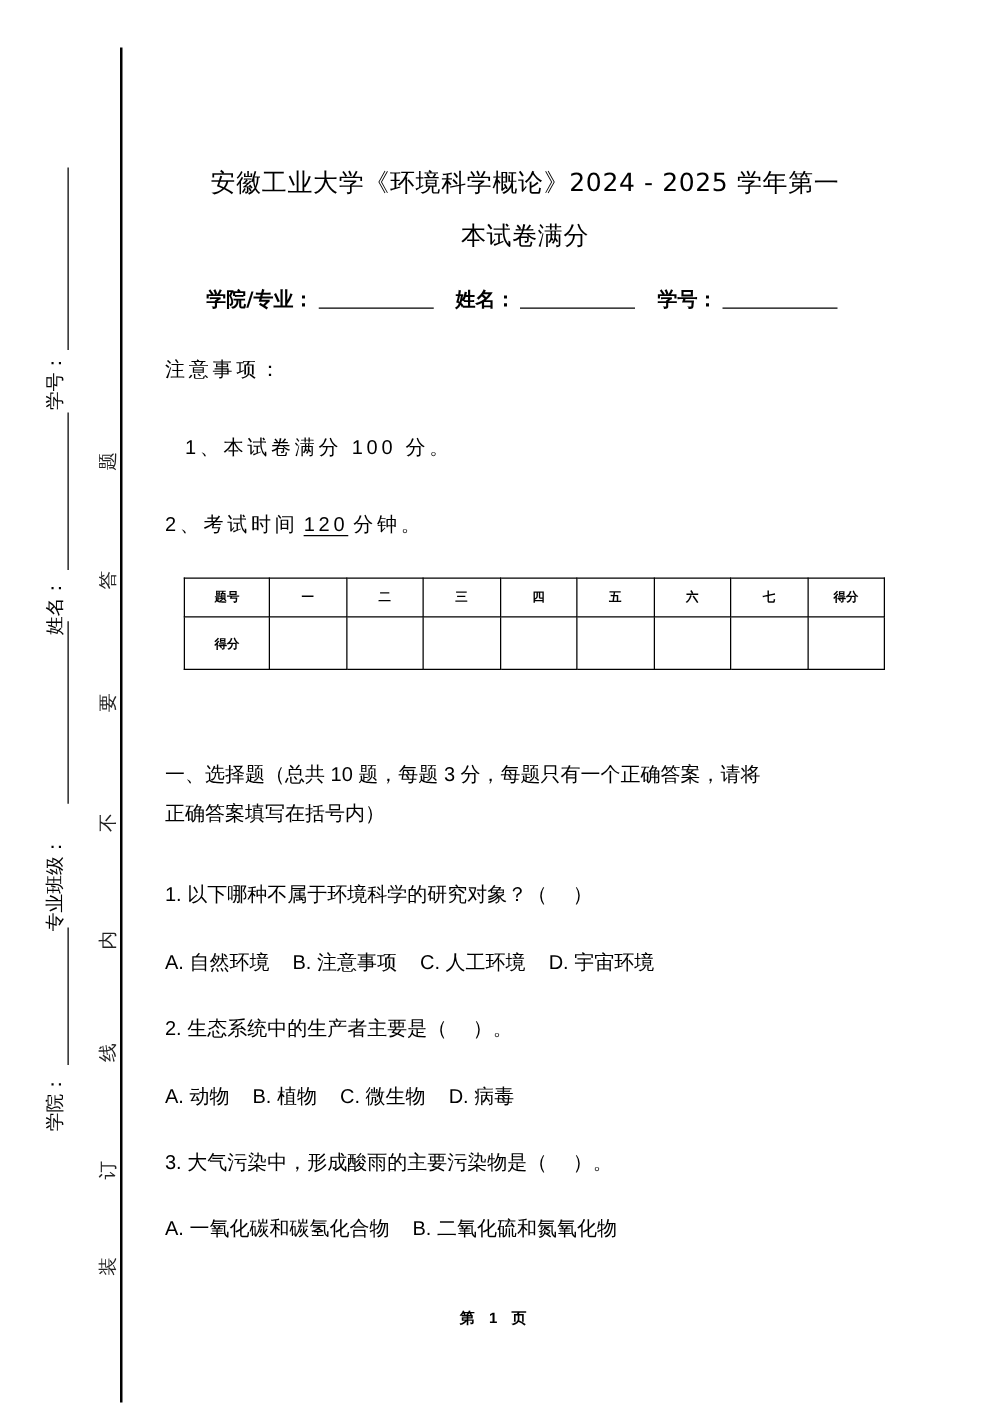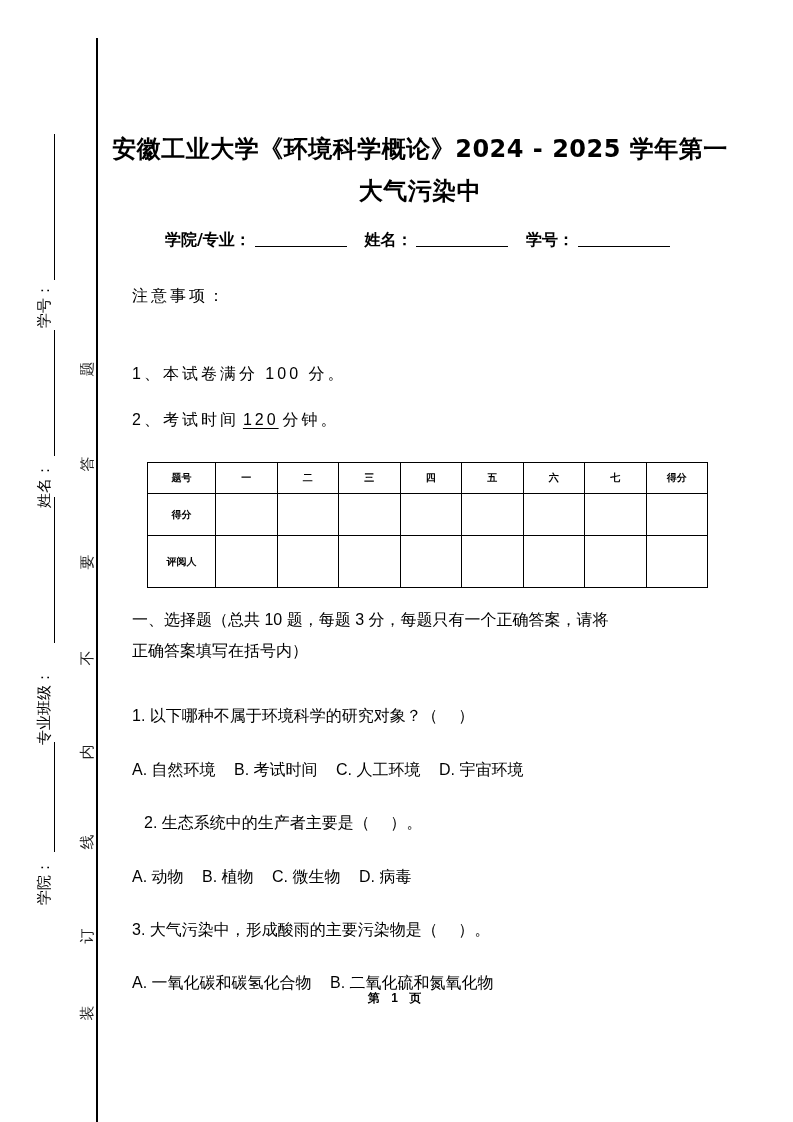--- a/index.html
+++ b/index.html
@@ -9,39 +9,39 @@
 
     
     .bind-line { position: absolute; left: 96px; top: 38px; width: 1.5px; height: 1084px; background: #000; }
     .seg { position: absolute; left: 54px; width: 1px; background: #000; }
     .vlabel { position: absolute; left: 32px; width: 24px; font-size: 15px; line-height: 15px;
               transform-origin: center center; transform: rotate(-90deg); white-space: nowrap;
               display: flex; justify-content: center; }
     .vchar { position: absolute; left: 78px; width: 18px; height: 18px; font-size: 15px; line-height: 18px;
              text-align: center; transform: rotate(-90deg); color: #222; }
 
-    .title { position: absolute; left: 110px; width: 620px; text-align: center; font-weight: bold;
-             font-size: 24px; letter-spacing: 0.5px; }
+    .title { position: absolute; left: 110px; width: 620px; text-align: center; font-weight: normal;
+             font-size: 20px; letter-spacing: 0.5px; }
     .info { position: absolute; left: 165px; top: 230px; font-size: 16px; font-weight: bold; white-space: nowrap; }
     .info .blank { display: inline-block; width: 92px; border-bottom: 1px solid #000; height: 16px; vertical-align: -2px; margin: 0 12px 0 4px; }
 
     .line { position: absolute; left: 132px; font-size: 16px; white-space: nowrap; }
     .notes { letter-spacing: 3px; }
     .ul { text-decoration: underline; text-underline-offset: 3px; padding: 0 4px; }
 
     table.score { position: absolute; left: 147px; top: 462px; border-collapse: collapse; }
     table.score td { border: 1.2px solid #000; text-align: center; font-size: 10px; font-weight: bold; padding: 0; }
     table.score td.h { height: 30px; }
     table.score tr.r2 td { height: 41px; }
     table.score tr.r3 td { height: 51px; }
     table.score col.c0 { width: 68px; }
     table.score col.cn { width: 61.5px; }
 
     .opt { display: inline-block; margin-right: 14px; }
-    .footer { position: absolute; left: 0; width: 793px; top: 990px; text-align: center; font-size: 12px; font-weight: bold; letter-spacing: 4px; }
+    .footer { position: absolute; left: 0; width: 793px; top: 1046px; text-align: center; font-size: 12px; font-weight: bold; letter-spacing: 4px; }
   </style>
 </head>
 <body>
 
 <div class="bind-line"></div>
 <div class="seg" style="top:134px;height:146px;"></div>
 <div class="seg" style="top:330px;height:126px;"></div>
 <div class="seg" style="top:497px;height:146px;"></div>
 <div class="seg" style="top:742px;height:110px;"></div>
 
@@ -53,30 +53,30 @@
 <div class="vchar serif" style="top:360px;">题</div>
 <div class="vchar serif" style="top:455px;">答</div>
 <div class="vchar serif" style="top:553px;">要</div>
 <div class="vchar serif" style="top:649px;">不</div>
 <div class="vchar serif" style="top:743px;">内</div>
 <div class="vchar serif" style="top:833px;">线</div>
 <div class="vchar serif" style="top:927px;">订</div>
 <div class="vchar serif" style="top:1004px;">装</div>
 
 <div class="title sans" style="top:133px;">安徽工业大学《环境科学概论》2024 - 2025 学年第一</div>
-<div class="title sans" style="top:175px;">大气污染中</div>
+<div class="title sans" style="top:175px;">本试卷满分</div>
 
 <div class="info sans">
   <span>学院/专业：</span><span class="blank"></span>
   <span>姓名：</span><span class="blank"></span>
   <span>学号：</span><span class="blank"></span>
 </div>
 
 <div class="line serif notes" style="top:286px;">注意事项：</div>
-<div class="line serif notes" style="top:364px;">1、本试卷满分 100 分。</div>
+<div class="line serif notes" style="top:348px;margin-left:16px;">1、本试卷满分 100 分。</div>
 <div class="line serif notes" style="top:410px;">
   <span>2、考试时间</span><span class="ul">120</span><span>分钟。</span>
 </div>
 
 <table class="score sans">
   <colgroup>
     <col class="c0">
       <col class="cn">
       <col class="cn">
       <col class="cn">
@@ -102,46 +102,35 @@
     <td>得分</td>
     <td></td>
     <td></td>
     <td></td>
     <td></td>
     <td></td>
     <td></td>
     <td></td>
     <td></td>
   </tr>
-  <tr class="r3">
-    <td>评阅人</td>
-    <td></td>
-    <td></td>
-    <td></td>
-    <td></td>
-    <td></td>
-    <td></td>
-    <td></td>
-    <td></td>
-  </tr>
 </tbody>
   </table>
 
 <div class="line serif" style="top:610px;">一、选择题（总共 10 题，每题 3 分，每题只有一个正确答案，请将</div>
 <div class="line serif" style="top:641px;">正确答案填写在括号内）</div>
 
 <div class="line serif" style="top:706px;">1. 以下哪种不属于环境科学的研究对象？（　 ）</div>
 <div class="line serif" style="top:760px;">
   <span class="opt">A. 自然环境</span>
-  <span class="opt">B. 考试时间</span>
+  <span class="opt">B. 注意事项</span>
   <span class="opt">C. 人工环境</span>
   <span class="opt">D. 宇宙环境</span>
 </div>
 
-<div class="line serif" style="top:813px;margin-left:12px;">2. 生态系统中的生产者主要是（　 ）。</div>
+<div class="line serif" style="top:813px;">2. 生态系统中的生产者主要是（　 ）。</div>
 <div class="line serif" style="top:867px;">
   <span class="opt">A. 动物</span>
   <span class="opt">B. 植物</span>
   <span class="opt">C. 微生物</span>
   <span class="opt">D. 病毒</span>
 </div>
 
 <div class="line serif" style="top:920px;">3. 大气污染中，形成酸雨的主要污染物是（　 ）。</div>
 <div class="line serif" style="top:973px;">
   <span class="opt">A. 一氧化碳和碳氢化合物</span>

